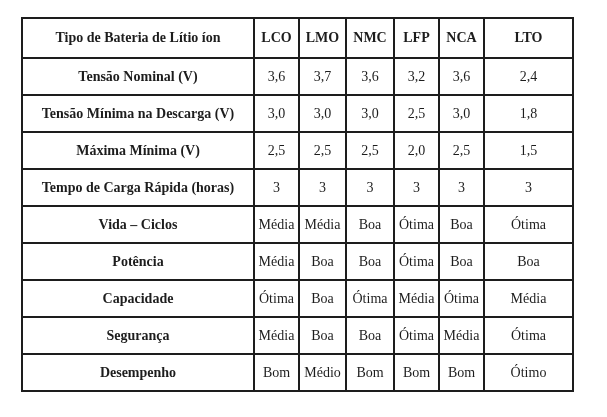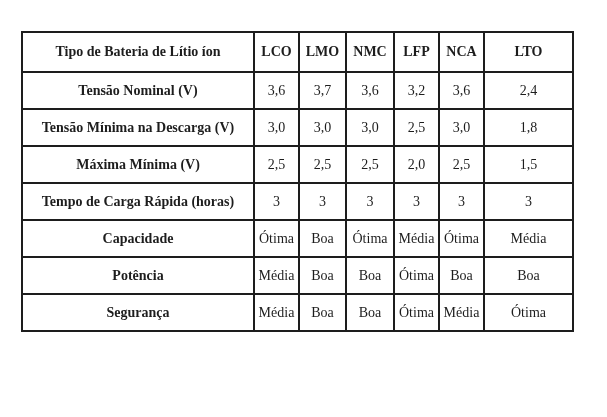--- a/index.html
+++ b/index.html
@@ -11,21 +11,21 @@
     position: relative;
     width: 607px;
     height: 417px;
     background: #ffffff;
     overflow: hidden;
     font-family: "Liberation Serif", "DejaVu Serif", serif;
   }
   table.battery-table {
     position: absolute;
     left: 21px;
-    top: 31px;
+    top: 17px;
     width: 551px;
     border-collapse: collapse;
     table-layout: fixed;
     border: 2px solid #1d1d1d;
   }
   table.battery-table th,
   table.battery-table td {
     border: 2px solid #1d1d1d;
     padding: 0 2px;
     text-align: center;
@@ -104,41 +104,59 @@
       <tr>
         <th>Tempo de Carga Rápida (horas)</th>
         <td>3</td>
         <td>3</td>
         <td>3</td>
         <td>3</td>
         <td>3</td>
         <td>3</td>
       </tr>
       <tr>
-        <th>Capacidade</th>
+        <th>Vida – Ciclos</th>
+        <td>Média</td>
+        <td>Média</td>
+        <td>Boa</td>
         <td>Ótima</td>
         <td>Boa</td>
         <td>Ótima</td>
-        <td>Média</td>
-        <td>Ótima</td>
-        <td>Média</td>
       </tr>
       <tr>
         <th>Potência</th>
         <td>Média</td>
         <td>Boa</td>
         <td>Boa</td>
         <td>Ótima</td>
         <td>Boa</td>
         <td>Boa</td>
       </tr>
       <tr>
+        <th>Capacidade</th>
+        <td>Ótima</td>
+        <td>Boa</td>
+        <td>Ótima</td>
+        <td>Média</td>
+        <td>Ótima</td>
+        <td>Média</td>
+      </tr>
+      <tr>
         <th>Segurança</th>
         <td>Média</td>
         <td>Boa</td>
         <td>Boa</td>
         <td>Ótima</td>
         <td>Média</td>
         <td>Ótima</td>
       </tr>
+      <tr>
+        <th>Desempenho</th>
+        <td>Bom</td>
+        <td>Médio</td>
+        <td>Bom</td>
+        <td>Bom</td>
+        <td>Bom</td>
+        <td>Ótimo</td>
+      </tr>
     </tbody>
   </table>
 </div>
 
 </body></html>

